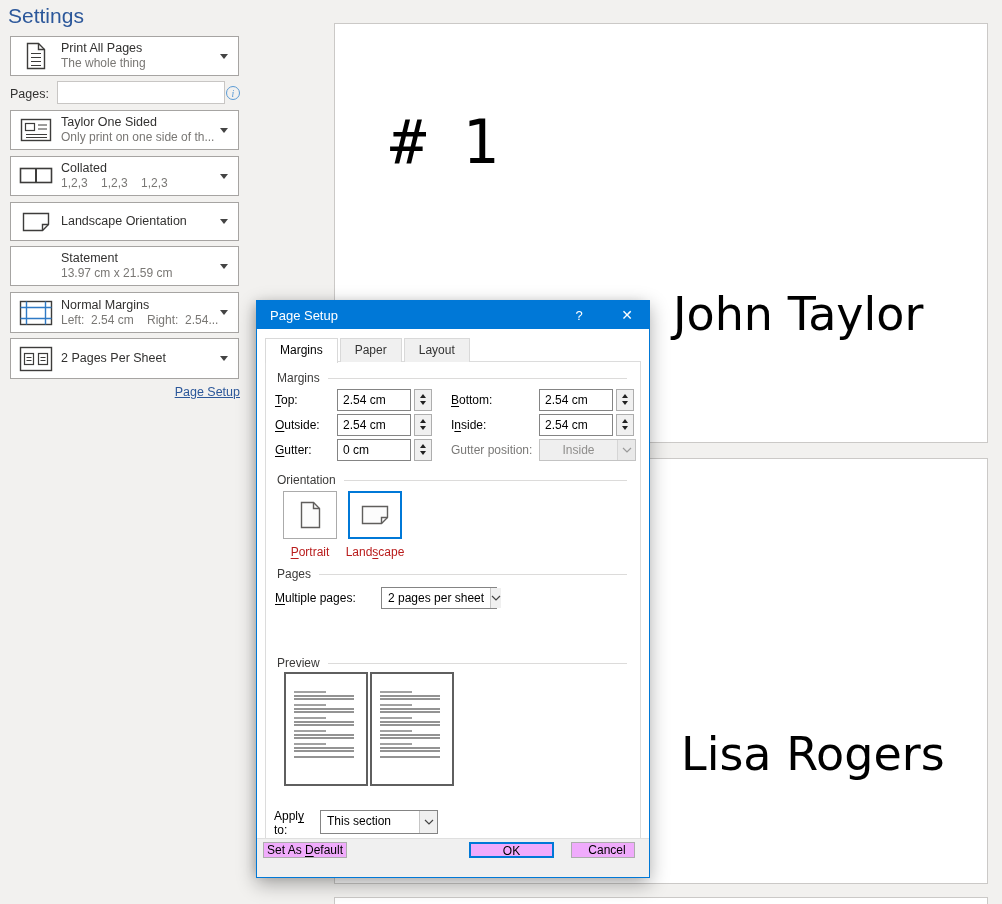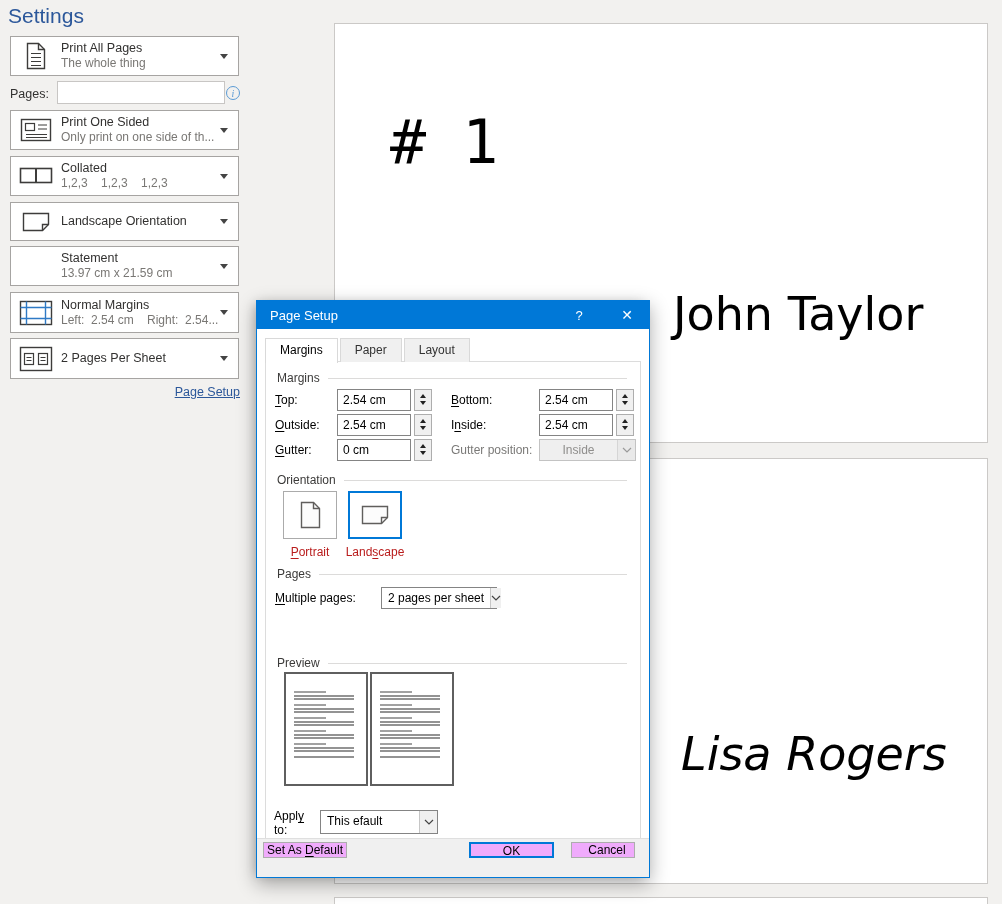--- a/index.html
+++ b/index.html
@@ -3,21 +3,21 @@
 <meta charset="utf-8">
 <style>
   * { margin:0; padding:0; box-sizing:border-box; }
   html,body { width:1002px; height:904px; overflow:hidden; }
   body { font-family:"Liberation Sans", sans-serif; background:#f2f1ef; }
   .canvas { position:relative; width:1002px; height:904px; background:#f2f1ef; }
 
   
   .doc-page { position:absolute; left:334px; width:654px; background:#fff; border:1px solid #cbc9c7; }
   .doc-page.p1 { top:23px;  height:420px; }
-  .doc-page.p2 { top:458px; height:426px;font-style:italic; }
+  .doc-page.p2 { top:458px; height:426px; }
   .doc-page.p3 { top:897px; height:7px; border-bottom:none; }
   .doc-h1   { position:absolute; left:55px; top:83px;  font-family:"DejaVu Sans Mono", monospace; font-size:60px; color:#000; }
   .doc-name { position:absolute; font-family:"DejaVu Sans", sans-serif; font-size:46px; color:#000; white-space:nowrap; }
   .doc-name.n1 { left:338px; top:263px; }
   .doc-name.n2 { left:346px; top:268px; }
 
   
   .settings { position:absolute; left:0; top:0; width:248px; height:904px; }
   .settings-title { position:absolute; left:8px; top:4px; font-size:21px; color:#2b579a; }
   .opt { position:absolute; left:10px; width:229px; height:40px; background:#fff; border:1px solid #a6a4a2;
@@ -141,21 +141,21 @@
 
     <div class="opt" style="top:110px">
       <span class="opt-icon">
         <svg width="34" height="28" viewBox="0 0 34 28" fill="none" stroke="#3d3c3b" stroke-width="1.4">
           <rect x="2.5" y="3.5" width="29" height="21" fill="#fff"></rect>
           <rect x="6.5" y="7.5" width="9" height="7" stroke-width="1.2"></rect>
           <path d="M19 9h9M19 13h9M7 18.5h21M7 21.5h21" stroke-width="1.2"></path>
         </svg>
       </span>
       <div class="opt-text">
-        <div class="opt-label">Print One Sided</div>
+        <div class="opt-label">Taylor One Sided</div>
         <div class="opt-sub">Only print on one side of th...</div>
       </div>
       <span class="caret"></span>
     </div>
 
     <div class="opt" style="top:156px">
       <span class="opt-icon">
         <svg width="36" height="20" viewBox="0 0 36 20" fill="none" stroke="#3d3c3b" stroke-width="1.6">
           <rect x="2.5" y="2.5" width="31" height="14" fill="#fff"></rect>
           <line x1="18" y1="2.5" x2="18" y2="16.5" stroke-width="2"></line>
@@ -369,21 +369,21 @@
       <div class="pv-page">
         <svg width="80" height="110" viewBox="0 0 80 110">
             <use href="#plines"></use>
           </svg>
       </div>
     </div>
 
     <div class="row-apply">
       <span class="flabel">Appl<u>y</u> to:</span>
       <span class="sel apply">
-        <span class="sel-text">This efault</span>
+        <span class="sel-text">This section</span>
         <span class="sel-btn">
           <svg width="10" height="6" viewBox="0 0 10 6">
               <path d="M1 1l4 4 4-4" fill="none" stroke="#444" stroke-width="1.2"></path>
             </svg>
         </span>
       </span>
     </div>
 
     <div class="btnstrip">
       <button class="wbtn setdef">Set As <u>D</u>efault</button>

